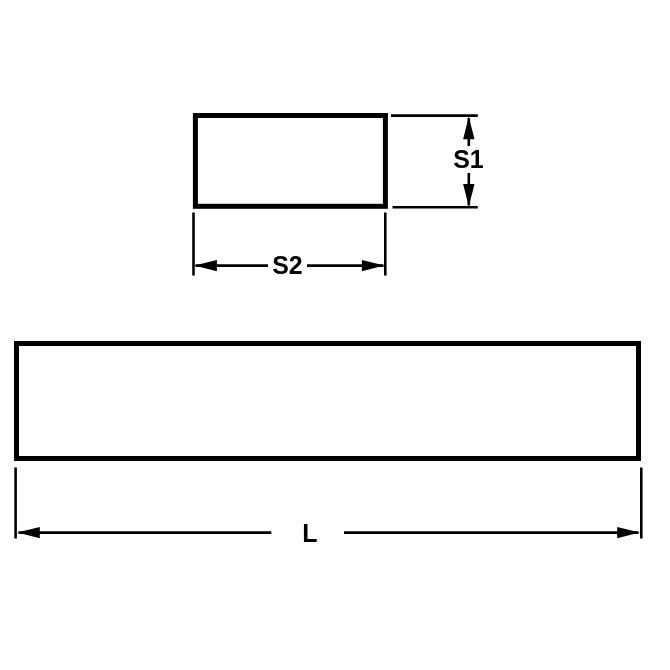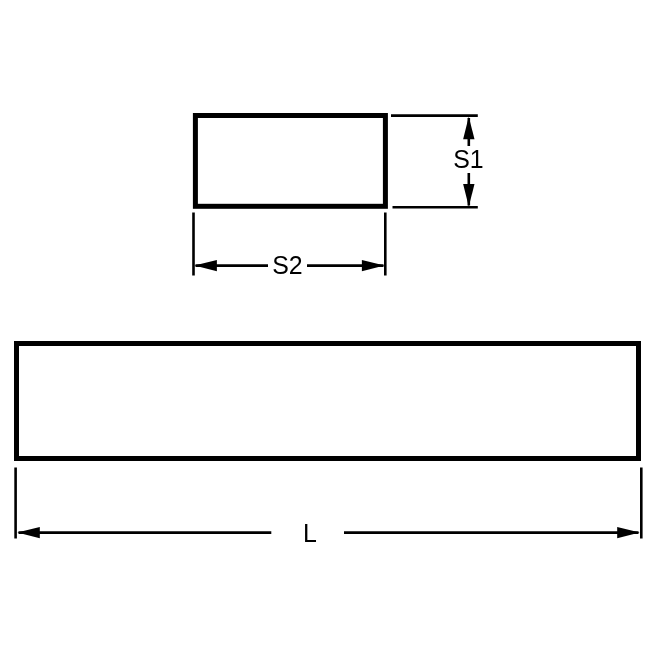--- a/index.html
+++ b/index.html
@@ -1,16 +1,16 @@
 <!DOCTYPE html>
 <html><head>
 <meta charset="utf-8">
 <style>
   html,body{margin:0;padding:0;background:#ffffff;}
-  .page{width:670px;height:670px;position:relative;background:#ffffff;overflow:hidden;}
+  .page{width:670px;height:670px;position:relative;background:#ffffff;overflow:hidden;font-weight:bold;}
   text{font-family:"Liberation Sans", sans-serif;fill:#000000;}
 </style>
 </head>
 <body>
 <div class="page">
 <svg width="670" height="670" viewBox="0 0 670 670" xmlns="http://www.w3.org/2000/svg">
 
   <rect x="0" y="0" width="670" height="670" fill="#ffffff"></rect>
 
   <rect x="195.4" y="115.5" width="190" height="90.8" fill="none" stroke="#000" stroke-width="5"></rect>

